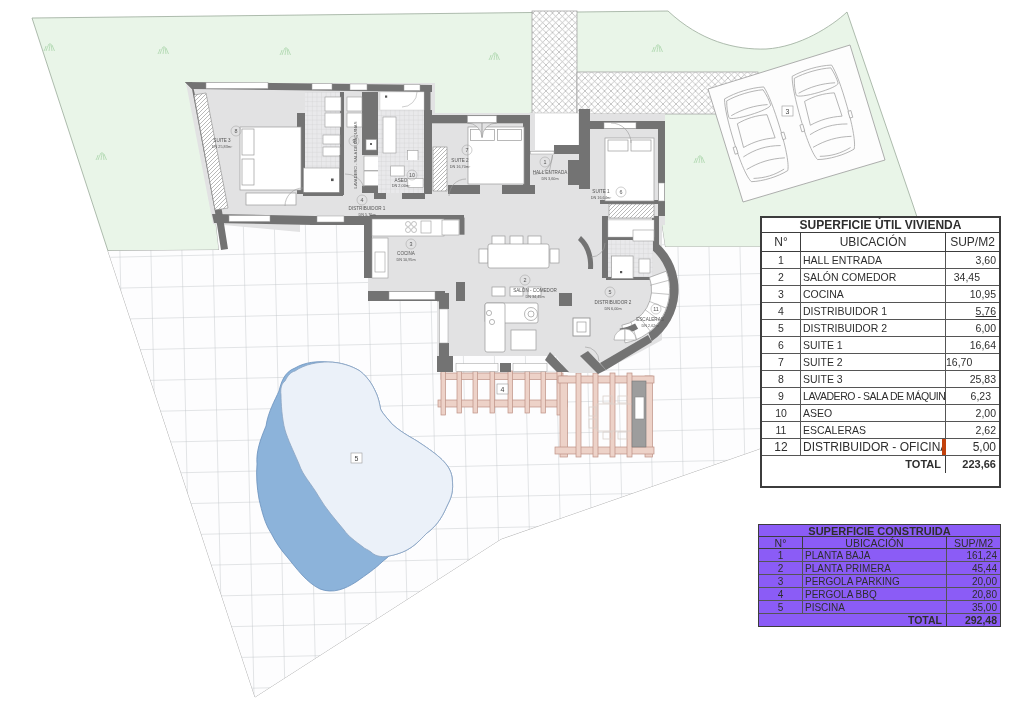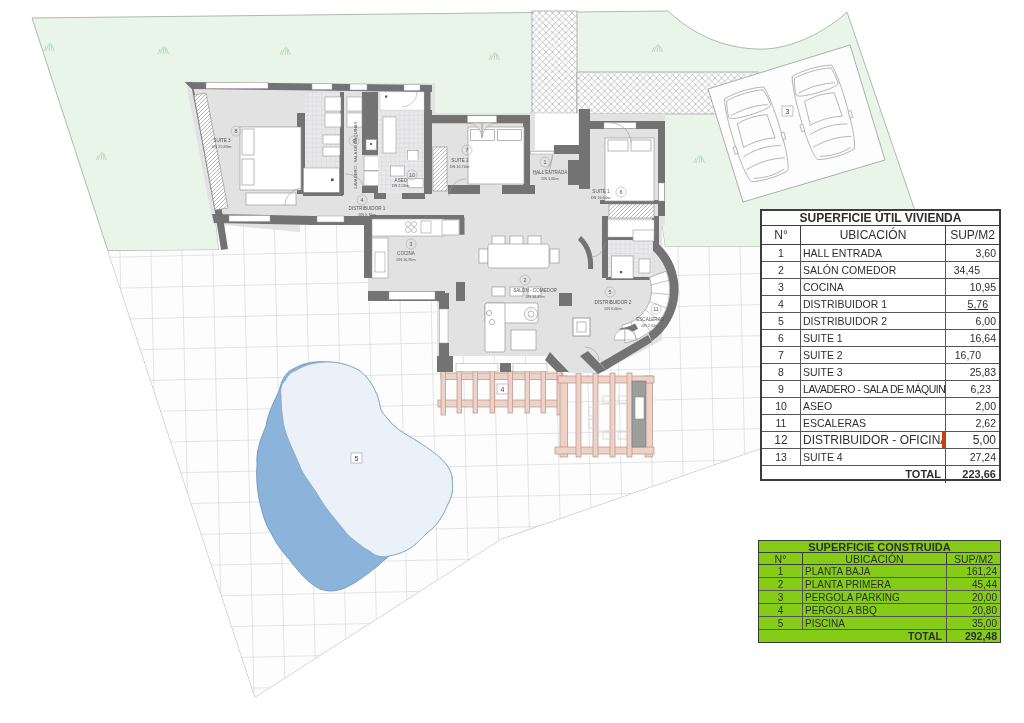--- a/index.html
+++ b/index.html
@@ -474,21 +474,21 @@
 <g font-family="Liberation Sans, sans-serif" font-size="7" fill="#444" text-anchor="middle">
   <rect x="782" y="106" width="11" height="10" fill="#ffffff" stroke="#9a9a9a" stroke-width="0.6"></rect>
   <text x="787.5" y="113.5">3</text>
   <rect x="497" y="384" width="11" height="10" fill="#ffffff" stroke="#9a9a9a" stroke-width="0.6"></rect>
   <text x="502.5" y="391.5">4</text>
   <rect x="351" y="453" width="11" height="10" fill="#ffffff" stroke="#9a9a9a" stroke-width="0.6"></rect>
   <text x="356.5" y="460.5">5</text>
 </g>
 </svg>
 
-<div style="position:absolute;left:760px;top:209px;width:241px;height:272px;background:#fff;border:2px solid #3c3c3c;box-sizing:border-box;font-family:'Liberation Sans',sans-serif;color:#2e2e2e;">
+<div style="position:absolute;left:760px;top:216px;width:241px;height:272px;background:#fff;border:2px solid #3c3c3c;box-sizing:border-box;font-family:'Liberation Sans',sans-serif;color:#2e2e2e;">
   <div style="height:15px;line-height:15px;text-align:center;font-weight:bold;font-size:12px;border-bottom:1px solid #3c3c3c;">SUPERFICIE ÚTIL VIVIENDA</div>
   <div style="display:flex;height:19px;line-height:19px;font-size:12px;border-bottom:1px solid #3c3c3c;">
     <div style="width:39px;text-align:center;border-right:1px solid #3c3c3c;box-sizing:border-box;">N°</div>
     <div style="flex:1;text-align:center;border-right:1px solid #3c3c3c;box-sizing:border-box;">UBICACIÓN</div>
     <div style="width:53px;text-align:center;">SUP/M2</div>
   </div>
   <div style="display:flex;height:17px;line-height:17px;font-size:10.5px;border-bottom:1px solid #555;">
         <div style="width:39px;text-align:center;border-right:1px solid #555;box-sizing:border-box;">1</div>
         <div style="flex:1;border-right:1px solid #555;box-sizing:border-box;padding-left:2px;white-space:nowrap;overflow:hidden;">HALL ENTRADA</div>
         <div style="width:53px;text-align:right;padding-right:3px;box-sizing:border-box;">3,60</div>
@@ -499,36 +499,36 @@
         <div style="width:53px;text-align:right;padding-right:19px;box-sizing:border-box;">34,45</div>
       </div>
   <div style="display:flex;height:17px;line-height:17px;font-size:10.5px;border-bottom:1px solid #555;">
         <div style="width:39px;text-align:center;border-right:1px solid #555;box-sizing:border-box;">3</div>
         <div style="flex:1;border-right:1px solid #555;box-sizing:border-box;padding-left:2px;white-space:nowrap;overflow:hidden;">COCINA</div>
         <div style="width:53px;text-align:right;padding-right:3px;box-sizing:border-box;">10,95</div>
       </div>
   <div style="display:flex;height:17px;line-height:17px;font-size:10.5px;border-bottom:1px solid #555;">
         <div style="width:39px;text-align:center;border-right:1px solid #555;box-sizing:border-box;">4</div>
         <div style="flex:1;border-right:1px solid #555;box-sizing:border-box;padding-left:2px;white-space:nowrap;overflow:hidden;">DISTRIBUIDOR 1</div>
-        <div style="width:53px;text-align:right;padding-right:11px;box-sizing:border-box;text-decoration:underline;">5,76</div>
+        <div style="width:53px;text-align:right;padding-right:3px;box-sizing:border-box;text-decoration:underline;">5,76</div>
       </div>
   <div style="display:flex;height:17px;line-height:17px;font-size:10.5px;border-bottom:1px solid #555;">
         <div style="width:39px;text-align:center;border-right:1px solid #555;box-sizing:border-box;">5</div>
         <div style="flex:1;border-right:1px solid #555;box-sizing:border-box;padding-left:2px;white-space:nowrap;overflow:hidden;">DISTRIBUIDOR 2</div>
         <div style="width:53px;text-align:right;padding-right:3px;box-sizing:border-box;">6,00</div>
       </div>
   <div style="display:flex;height:17px;line-height:17px;font-size:10.5px;border-bottom:1px solid #555;">
         <div style="width:39px;text-align:center;border-right:1px solid #555;box-sizing:border-box;">6</div>
         <div style="flex:1;border-right:1px solid #555;box-sizing:border-box;padding-left:2px;white-space:nowrap;overflow:hidden;">SUITE 1</div>
         <div style="width:53px;text-align:right;padding-right:3px;box-sizing:border-box;">16,64</div>
       </div>
   <div style="display:flex;height:17px;line-height:17px;font-size:10.5px;border-bottom:1px solid #555;">
         <div style="width:39px;text-align:center;border-right:1px solid #555;box-sizing:border-box;">7</div>
         <div style="flex:1;border-right:1px solid #555;box-sizing:border-box;padding-left:2px;white-space:nowrap;overflow:hidden;">SUITE 2</div>
-        <div style="width:53px;text-align:right;padding-right:18px;box-sizing:border-box;">16,70</div>
+        <div style="width:53px;padding-right:3px;box-sizing:border-box;">16,70</div>
       </div>
   <div style="display:flex;height:17px;line-height:17px;font-size:10.5px;border-bottom:1px solid #555;">
         <div style="width:39px;text-align:center;border-right:1px solid #555;box-sizing:border-box;">8</div>
         <div style="flex:1;border-right:1px solid #555;box-sizing:border-box;padding-left:2px;white-space:nowrap;overflow:hidden;">SUITE 3</div>
         <div style="width:53px;text-align:right;padding-right:3px;box-sizing:border-box;">25,83</div>
       </div>
   <div style="display:flex;height:17px;line-height:17px;font-size:10.5px;border-bottom:1px solid #555;">
         <div style="width:39px;text-align:center;border-right:1px solid #555;box-sizing:border-box;">9</div>
         <div style="flex:1;border-right:1px solid #555;box-sizing:border-box;padding-left:2px;white-space:nowrap;overflow:hidden;letter-spacing:-0.45px;">LAVADERO - SALA DE MÁQUINAS</div>
         <div style="width:53px;text-align:right;padding-right:8px;box-sizing:border-box;">6,23</div>
@@ -541,32 +541,27 @@
   <div style="display:flex;height:17px;line-height:17px;font-size:10.5px;border-bottom:1px solid #555;">
         <div style="width:39px;text-align:center;border-right:1px solid #555;box-sizing:border-box;">11</div>
         <div style="flex:1;border-right:1px solid #555;box-sizing:border-box;padding-left:2px;white-space:nowrap;overflow:hidden;">ESCALERAS</div>
         <div style="width:53px;text-align:right;padding-right:3px;box-sizing:border-box;">2,62</div>
       </div>
   <div style="display:flex;height:17px;line-height:17px;font-size:12px;border-bottom:1px solid #555;justify-content:flex-end;">
         <div style="width:39px;text-align:center;border-right:1px solid #555;box-sizing:border-box;">12</div>
         <div style="flex:1;border-right:4px solid #c2410c;box-sizing:border-box;padding-left:2px;white-space:nowrap;overflow:hidden;">DISTRIBUIDOR - OFICINA</div>
         <div style="width:53px;text-align:right;padding-right:3px;box-sizing:border-box;">5,00</div>
       </div>
-  <div style="display:flex;height:17px;line-height:17px;font-size:10.5px;border-bottom:1px solid #555;">
-        <div style="width:39px;text-align:center;border-right:1px solid #555;box-sizing:border-box;">13</div>
-        <div style="flex:1;border-right:1px solid #555;box-sizing:border-box;padding-left:2px;white-space:nowrap;overflow:hidden;">SUITE 4</div>
-        <div style="width:53px;text-align:right;padding-right:3px;box-sizing:border-box;">27,24</div>
-      </div>
   <div style="display:flex;height:17px;line-height:17px;font-size:11px;font-weight:bold;">
         <div style="flex:1;text-align:right;padding-right:4px;border-right:1px solid #3c3c3c;box-sizing:border-box;">TOTAL</div>
         <div style="width:53px;text-align:right;padding-right:3px;box-sizing:border-box;">223,66</div>
       </div>
 </div>
 
-<div style="position:absolute;left:758px;top:540px;width:243px;background:#84cc16;border:1.5px solid #3c3c3c;box-sizing:border-box;font-family:'Liberation Sans',sans-serif;color:#2e2e2e;">
+<div style="position:absolute;left:758px;top:524px;width:243px;background:#8b5cf6;border:1.5px solid #3c3c3c;box-sizing:border-box;font-family:'Liberation Sans',sans-serif;color:#2e2e2e;">
   <div style="height:12px;line-height:12px;text-align:center;font-weight:bold;font-size:11px;border-bottom:1px solid #3c3c3c;">SUPERFICIE CONSTRUIDA</div>
   <div style="display:flex;height:12px;line-height:12px;font-size:10.5px;border-bottom:1px solid #3c3c3c;">
     <div style="width:44px;text-align:center;border-right:1px solid #3c3c3c;box-sizing:border-box;">N°</div>
     <div style="flex:1;text-align:center;border-right:1px solid #3c3c3c;box-sizing:border-box;">UBICACIÓN</div>
     <div style="width:53px;text-align:center;">SUP/M2</div>
   </div>
   <div style="display:flex;height:13px;line-height:13px;font-size:10px;border-bottom:1px solid #555;">
         <div style="width:44px;text-align:center;border-right:1px solid #555;box-sizing:border-box;">1</div>
         <div style="flex:1;border-right:1px solid #555;box-sizing:border-box;padding-left:2px;white-space:nowrap;overflow:hidden;">PLANTA BAJA</div>
         <div style="width:53px;text-align:right;padding-right:3px;box-sizing:border-box;">161,24</div>

